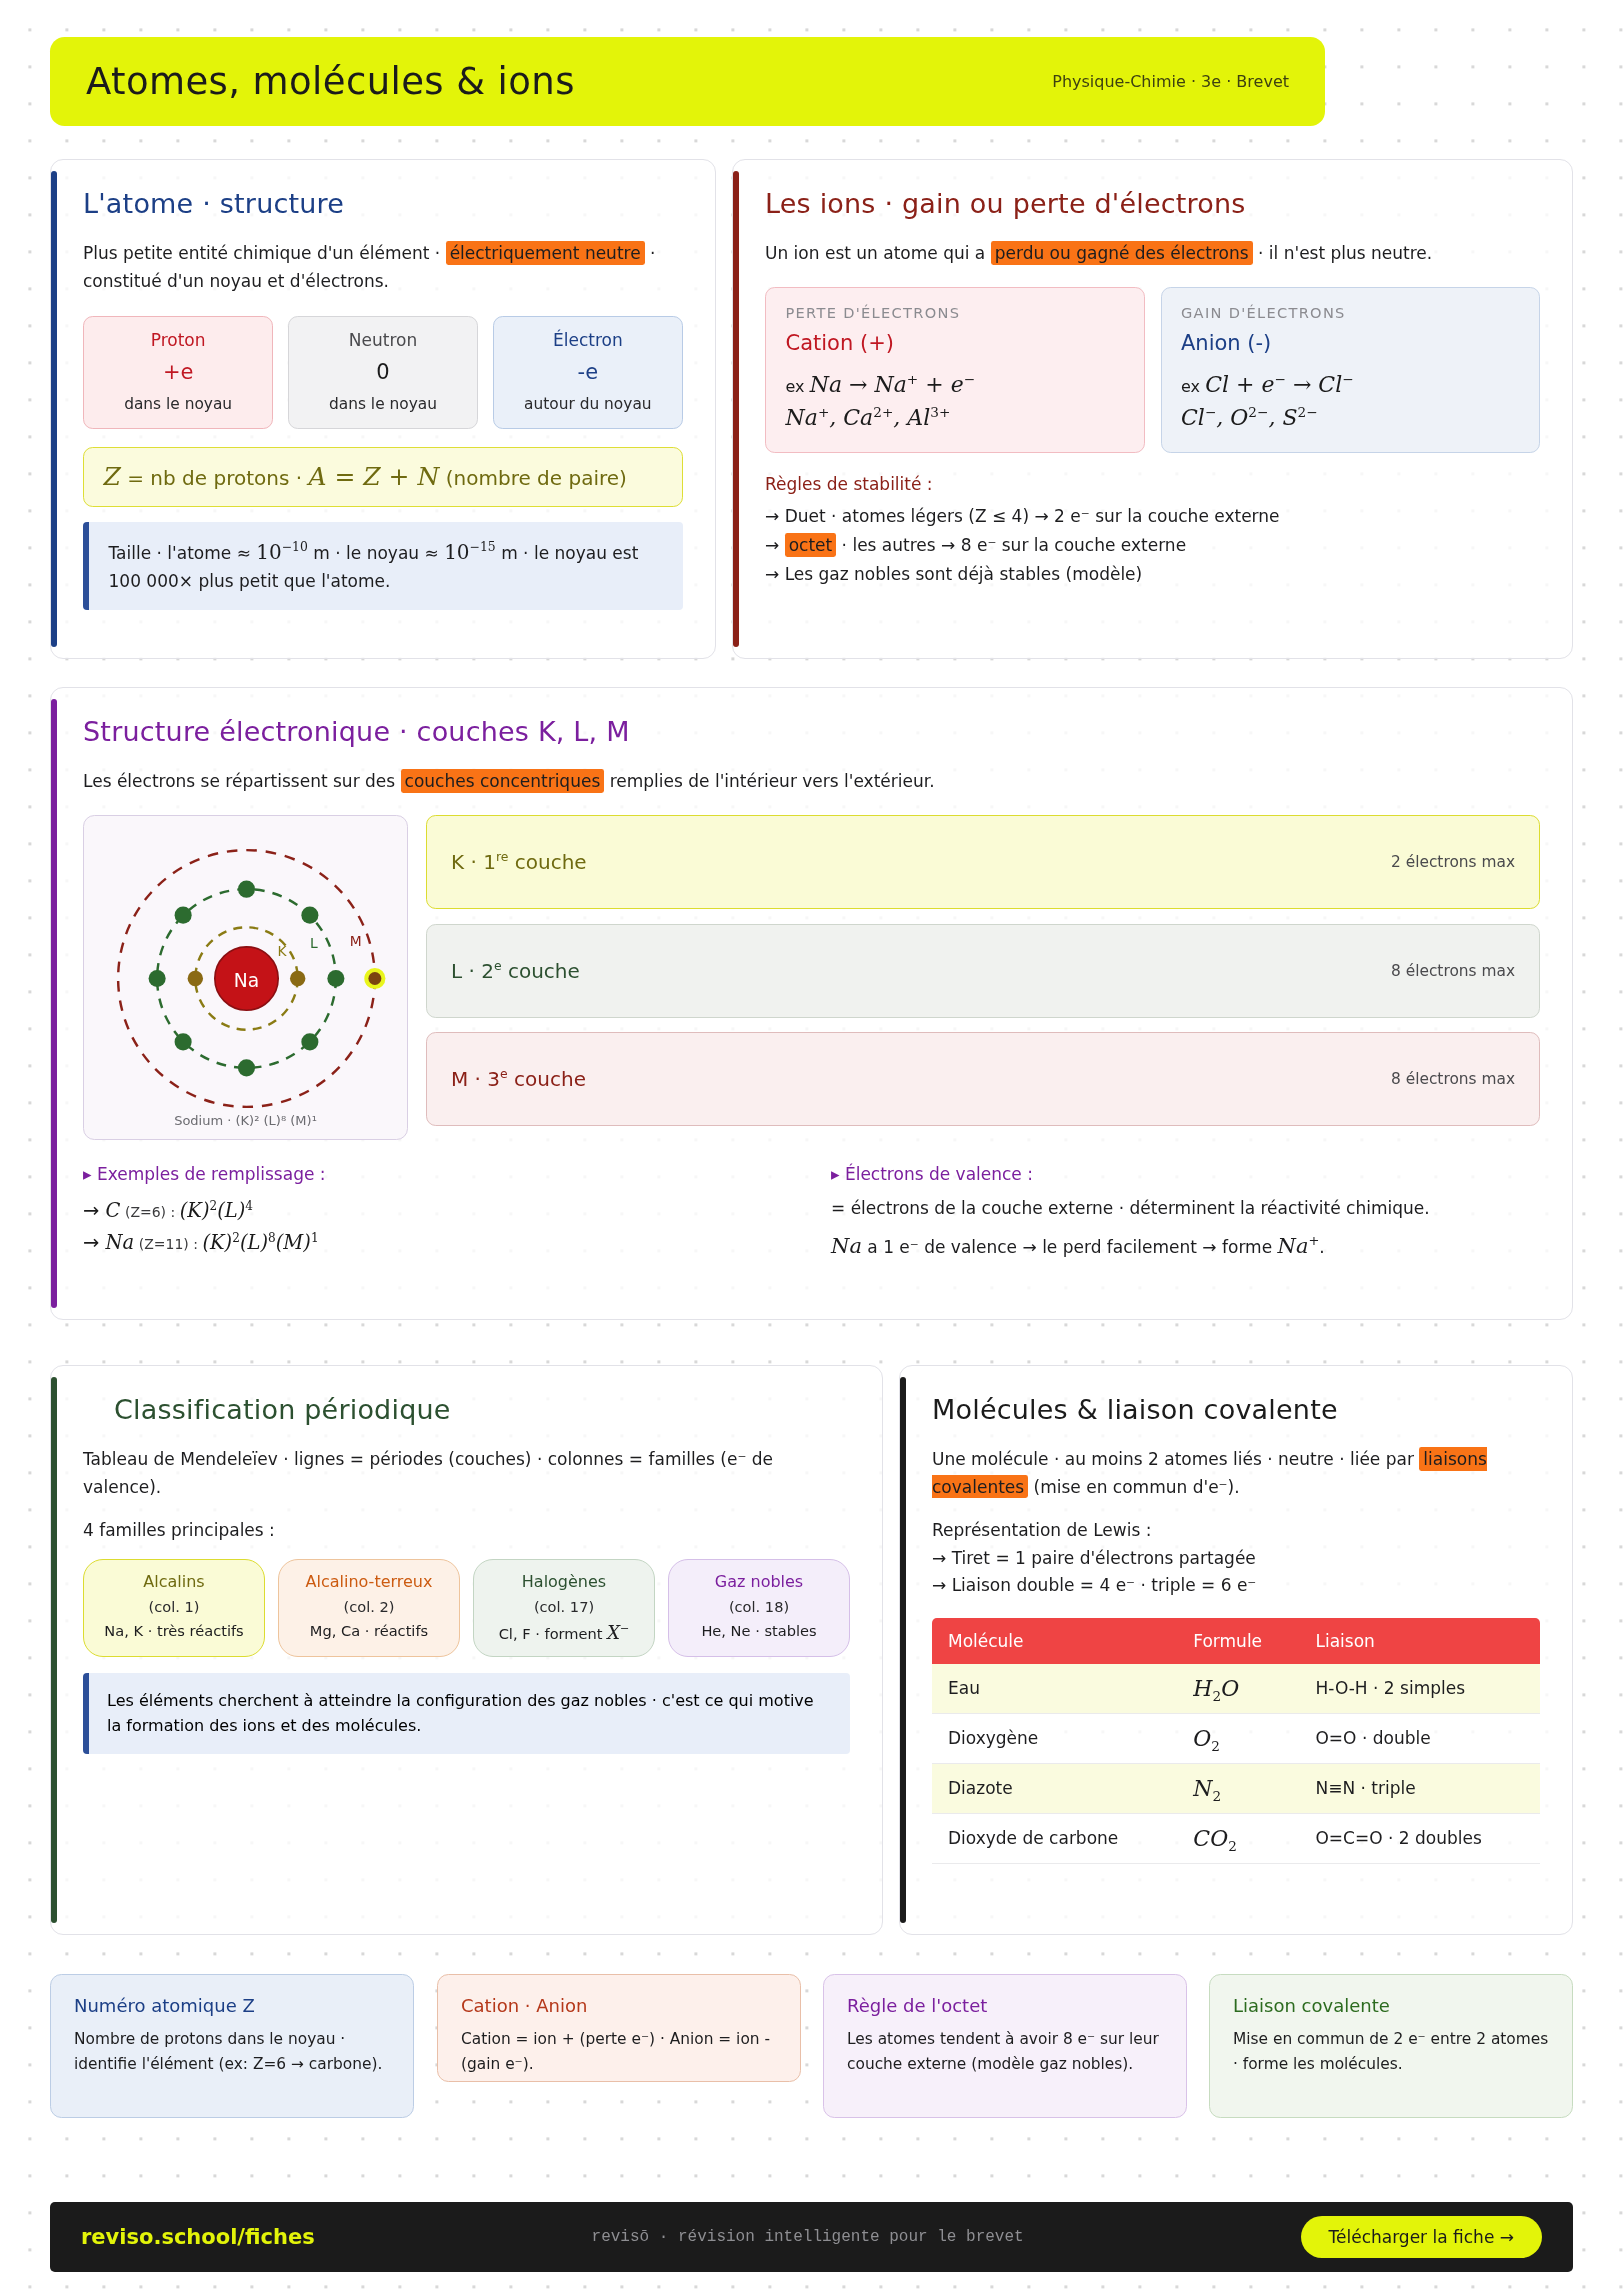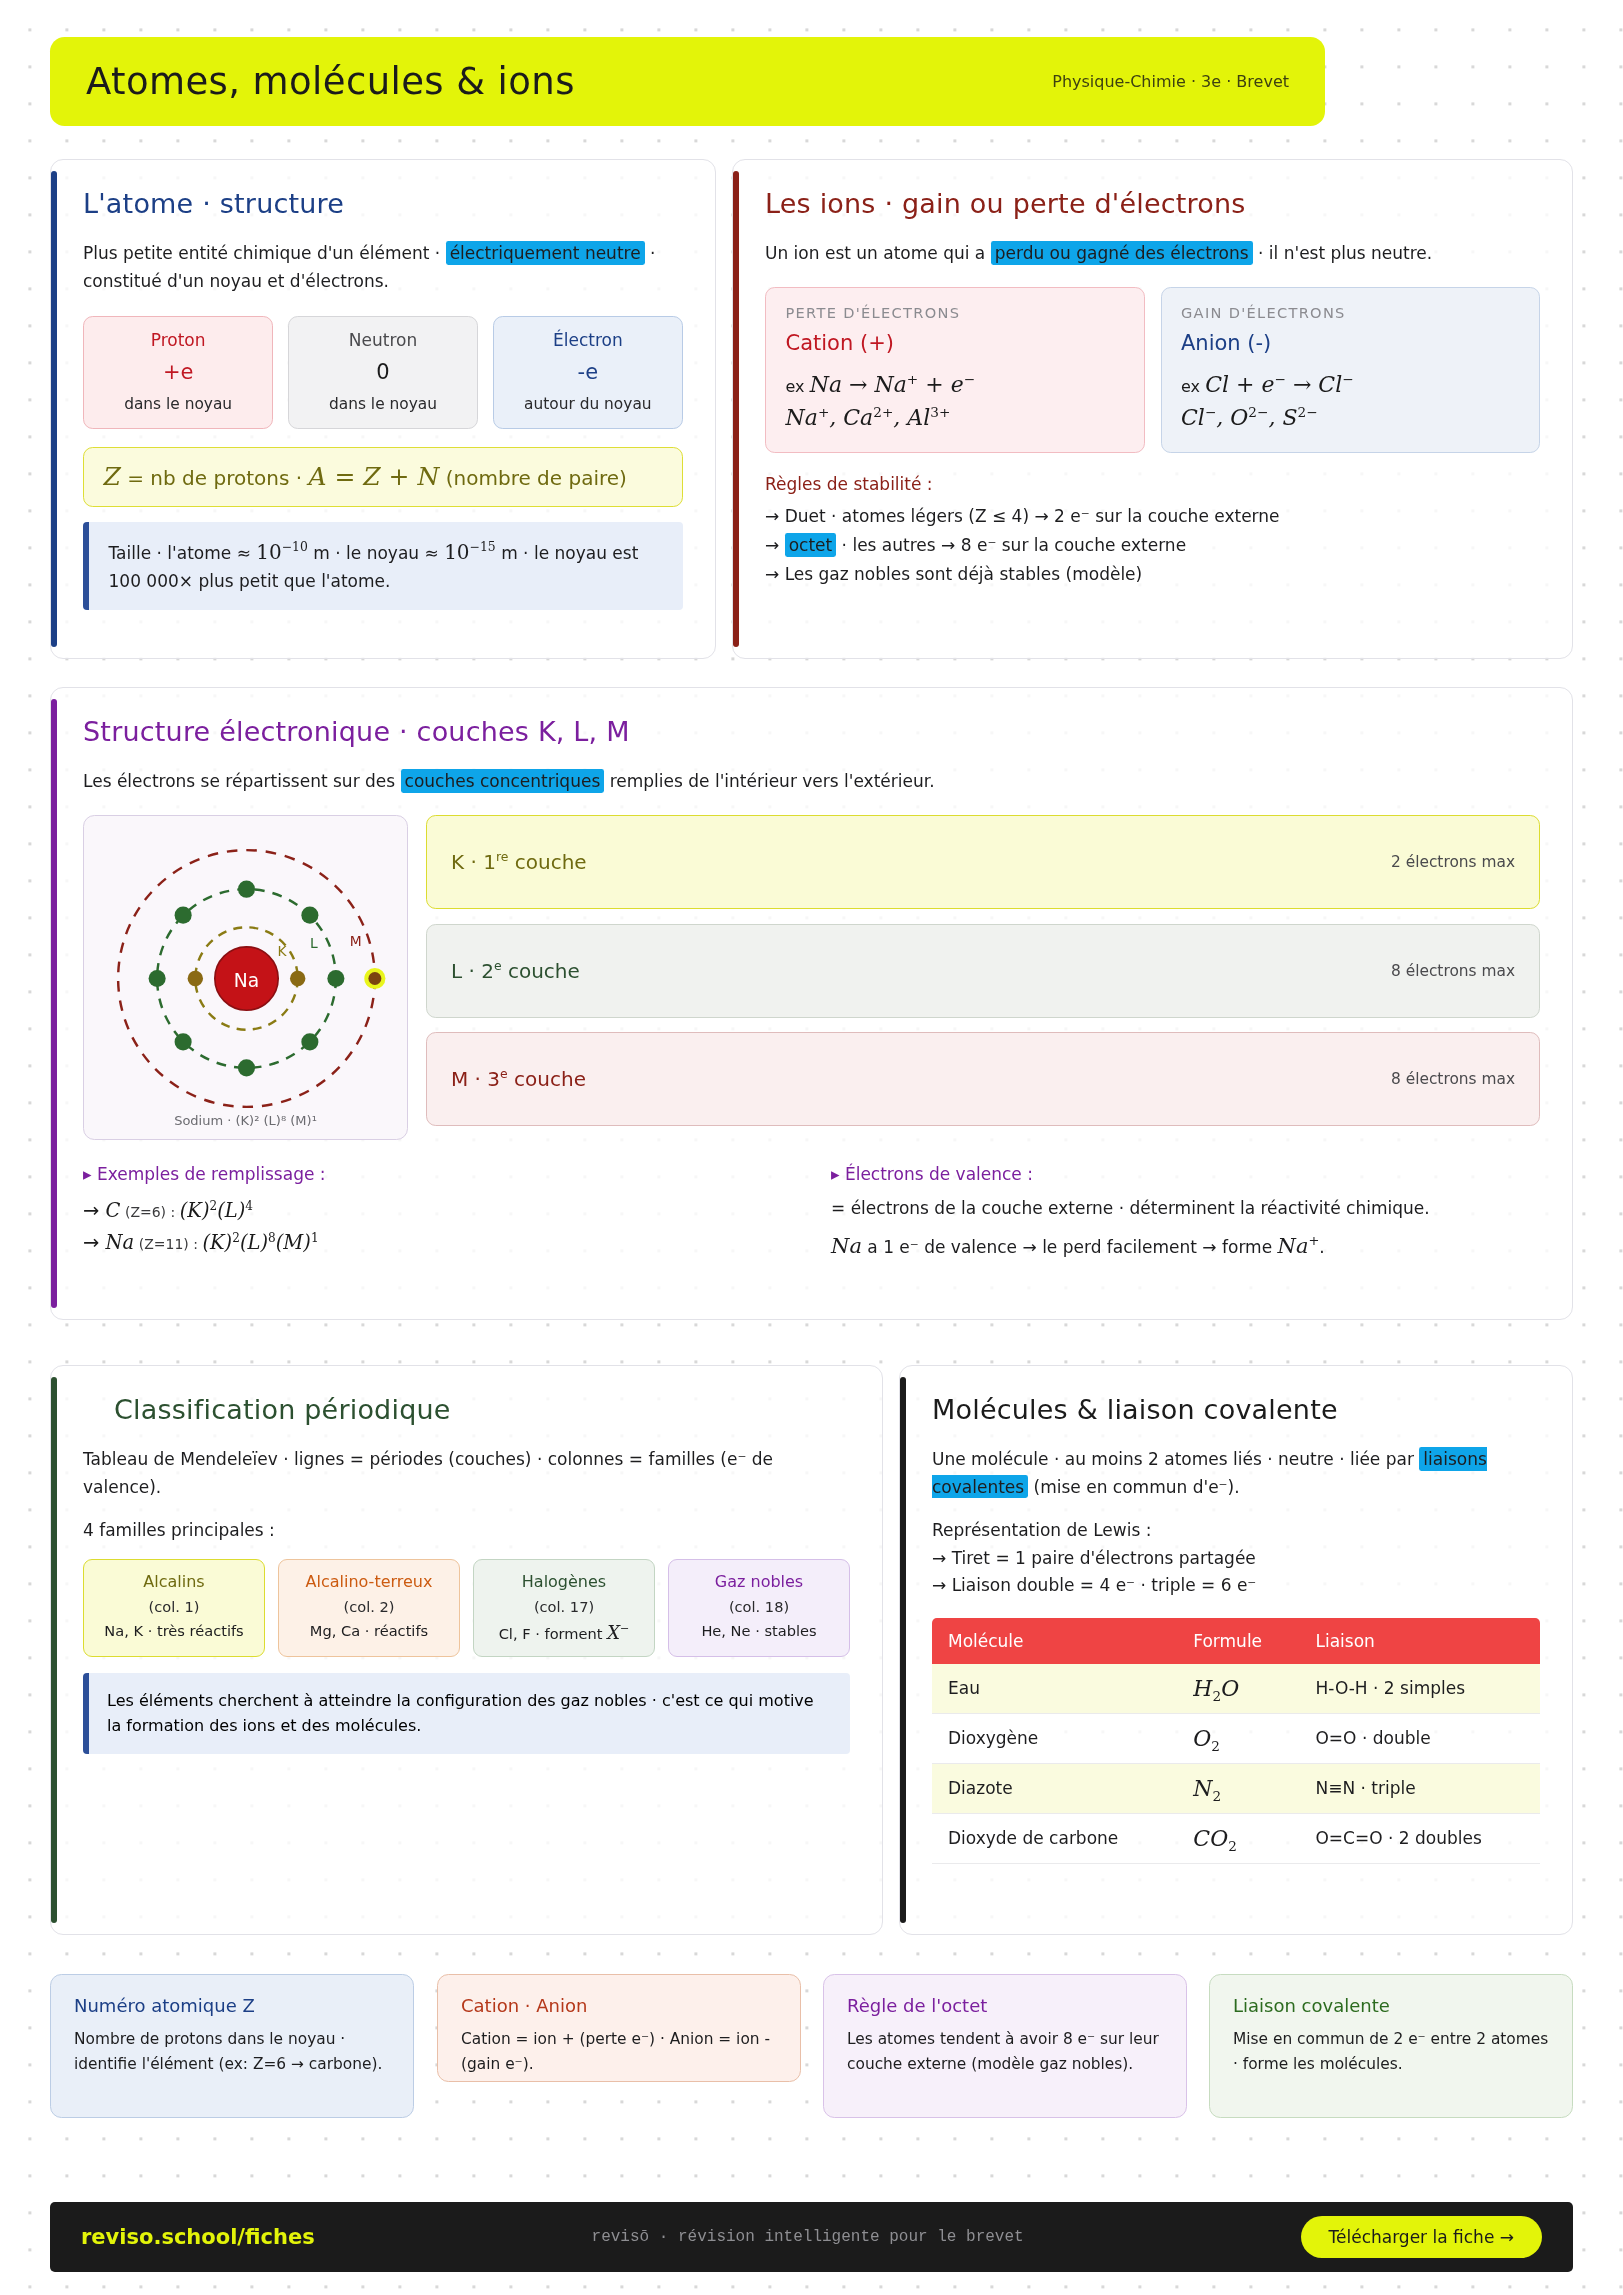--- a/index.html
+++ b/index.html
@@ -71,21 +71,21 @@
     letter-spacing: 0.2px;
   }
 
   .body-text {
     font-size: 17px;
     line-height: 1.62;
     color: #1d1d1f;
   }
 
   .hl {
-    background: #0ea5e9;
+    background: #f97316;
     padding: 1.6px 4px;
     border-radius: 2.4px;
   }
 
   
   .particles {
     display: flex;
     gap: 14.6px;
     margin-top: 21px;
   }
@@ -179,21 +179,21 @@
   .sh-m .lbl { color: #8b2118; }
 
   .twocol { display: flex; gap: 39px; margin-top: 24px; }
   .twocol > div { flex: 1; }
   .sub-head { font-size: 17px; color: #7b1f9e; margin-bottom: 11.4px; }
   .cfg-line { font-size: 19.5px; line-height: 1.62; color: #1b1b1b; }
   .cfg-line .small { font-size: 14px; font-style: normal; font-family: "DejaVu Sans", sans-serif; color:#3a3a3c;}
 
   
   .families { display: flex; gap: 13px; margin-top: 14.6px; }
-  .fam { flex: 1; border-radius: 9px; padding: 11.4px 6.5px 13px; text-align: center; }
+  .fam { flex: 1; border-radius: 20px; padding: 11.4px 6.5px 13px; text-align: center; }
   .fam .fname { font-size: 16px; margin-bottom: 7.3px; }
   .fam .fcol  { font-size: 14.6px; color: #2a2a2c; margin-bottom: 7.3px; }
   .fam .fex   { font-size: 14.6px; color: #1d1d1f; }
   .fam-1 { background: #fafbd6; border: 1.1px solid #dcdc30; }
   .fam-1 .fname { color: #6f6a10; }
   .fam-2 { background: #fdf1e7; border: 1.1px solid #eec49c; }
   .fam-2 .fname { color: #cc5b11; }
   .fam-3 { background: #eef3ee; border: 1.1px solid #c3d5c3; }
   .fam-3 .fname { color: #2c5030; }
   .fam-4 { background: #f4eefa; border: 1.1px solid #d5bfe8; }

